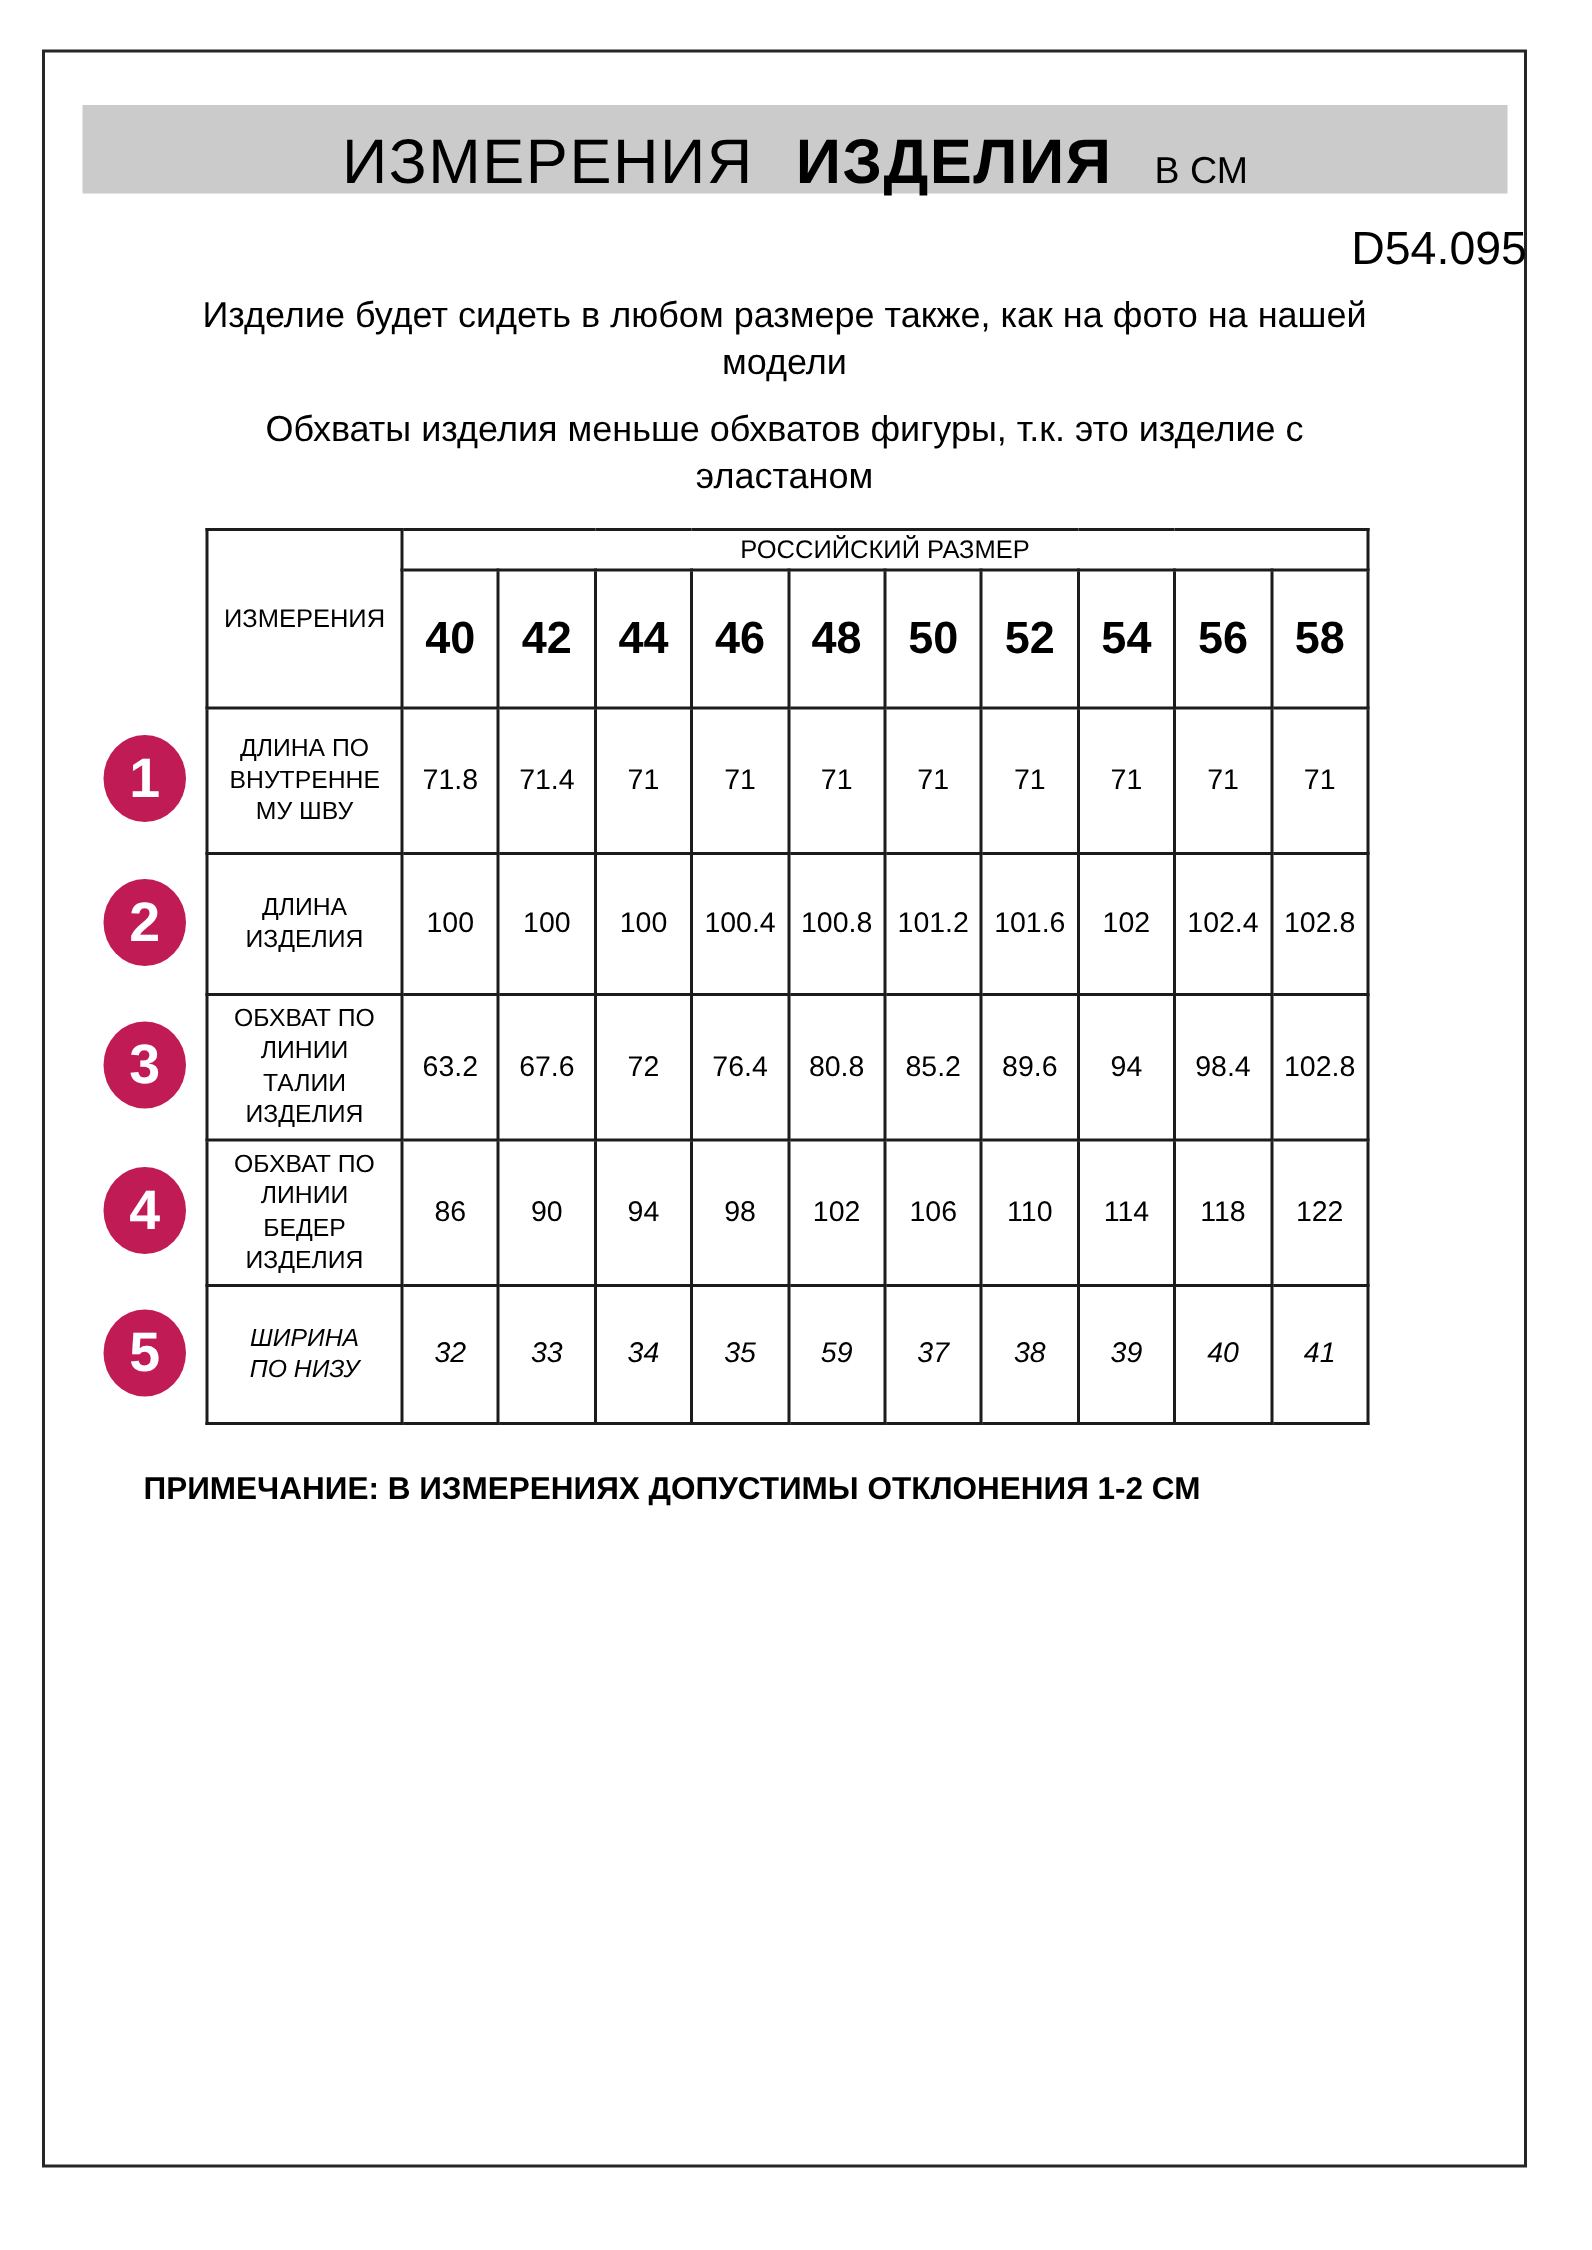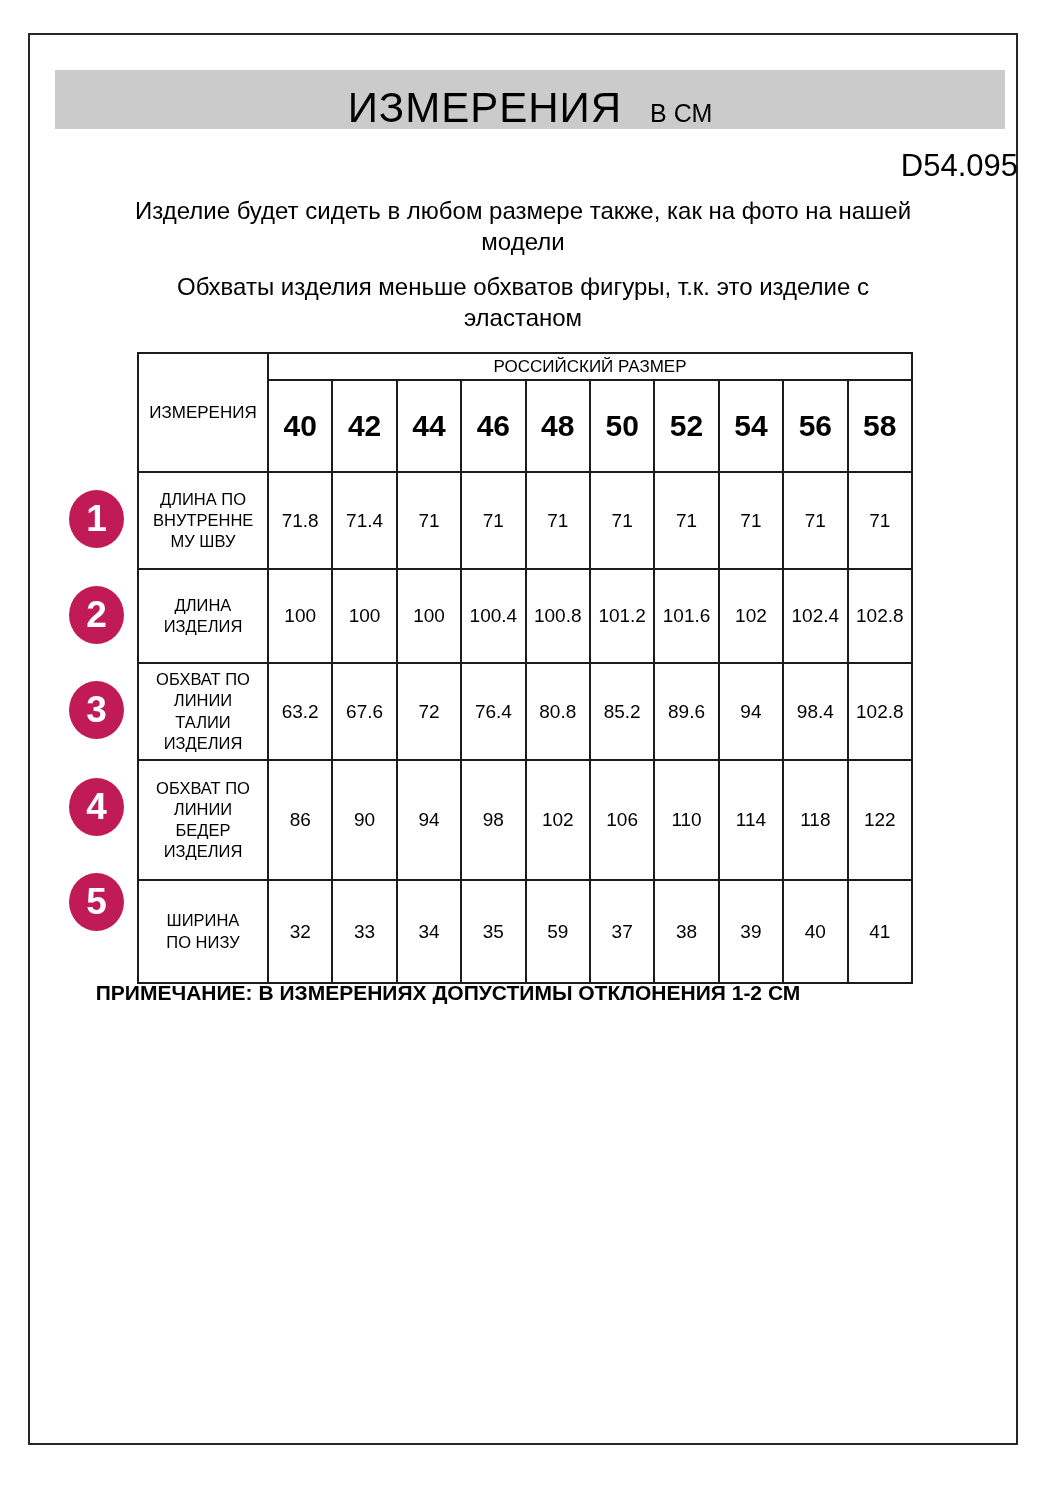--- a/index.html
+++ b/index.html
@@ -53,22 +53,22 @@
   .col-label { width:130px; }
   .col-size  { width:64.4px; }
   tr.group-row    { height:27px; }
   tr.group-row th { font-size:17px; }
   th.corner       { font-size:18px; }
   tr.sizes-row    { height:92px; }
   tr.sizes-row th { font-size:30px; font-weight:700; }
   tr.data-r1 { height:97px; }
   tr.data-r2 { height:94px; }
   tr.data-r3 { height:97px;padding-left:30px; }
-  tr.data-r4 { height:120px; }
-  tr.data-r5 { height:103px; }
+  tr.data-r4 { height:97px; }
+  tr.data-r5 { height:92px;font-style:italic; }
   td.lbl .lblin {
     max-width:100px; margin:0 auto;
     font-size:16.5px; line-height:1.28;
   }
   td.val { font-size:19px;border-radius:14px; }
   .badge {
     position:absolute; left:69px;
     width:55px; height:58px;
     border-radius:50%;
     background:#c11b56;
@@ -84,20 +84,21 @@
   }
 </style>
 </head>
 <body>
 
 <div class="page-frame"></div>
 
 <div class="title-bar">
   <div class="title-inner">
     <span class="title-main">ИЗМЕРЕНИЯ</span>
+    <span class="title-bold">ИЗДЕЛИЯ</span>
     <span class="title-suffix">В СМ</span>
   </div>
 </div>
 
 <div class="model-code">D54.095</div>
 
 <div class="para para1">Изделие будет сидеть в любом размере также, как на фото на нашей модели</div>
 <div class="para para2">Обхваты изделия меньше обхватов фигуры, т.к. это изделие с эластаном</div>
 
 <table class="size-table">

